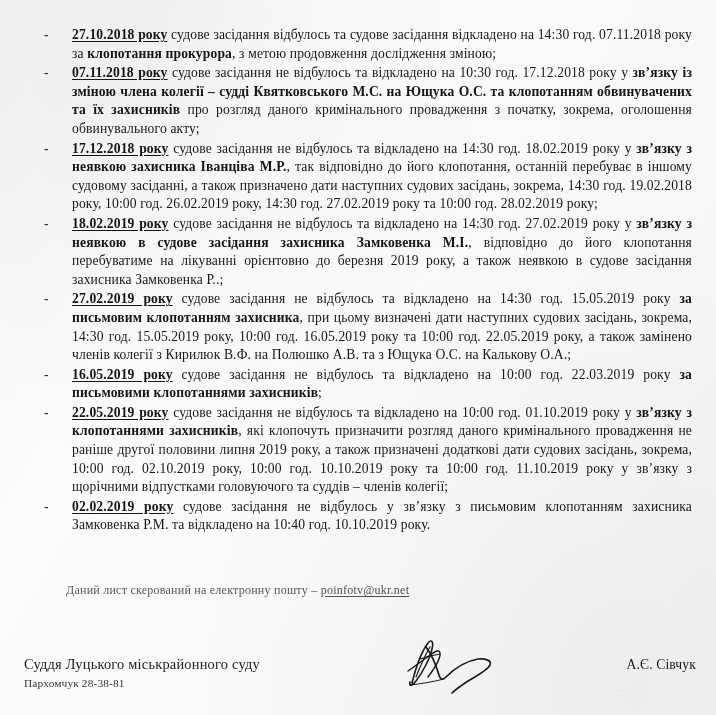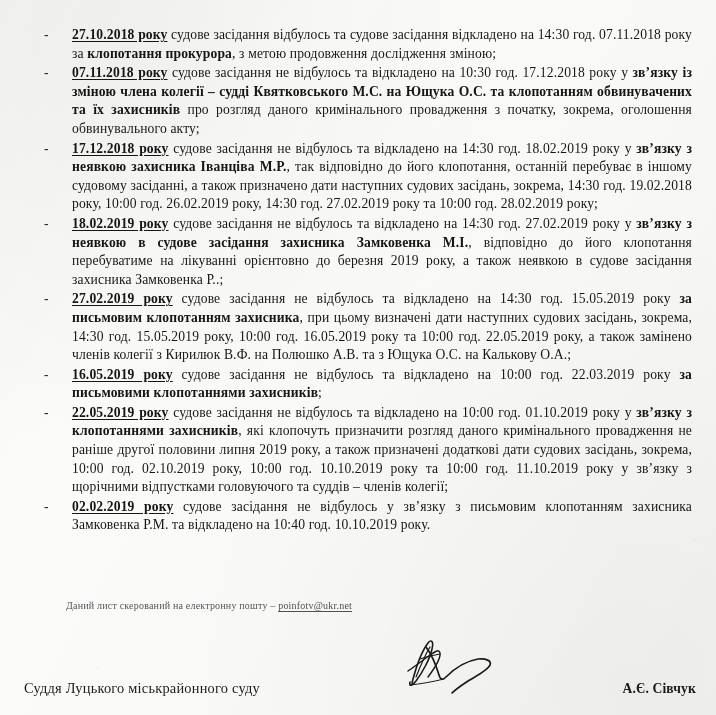--- a/index.html
+++ b/index.html
@@ -78,60 +78,59 @@
     text-underline-offset: 2px;
   }
   .b {
     font-weight: bold;
   }
 
   
   .email-note {
     position: absolute;
     left: 66px;
-    top: 598px;
-    font-size: 10px;
+    top: 583px;
+    font-size: 12px;
     line-height: 15px;
     color: #55565a;
     font-family: "Liberation Serif", "DejaVu Serif", serif;
     letter-spacing: 0.02em;
   }
   .email-note .mail {
     text-decoration: underline;
     text-underline-offset: 2px;
     color: #4f5054;
   }
 
   
   .sig-block {
     position: absolute;
     left: 24px;
     top: 655px;
     width: 680px;
-    margin-top: 24px;
   }
   .sig-title {
     font-size: 14.4px;
     line-height: 19px;
     color: #1d1d1d;
     letter-spacing: 0.015em;
   }
   .sig-phone {
     font-size: 11.4px;
     line-height: 15px;
     color: #343434;
     margin-top: 2px;
     letter-spacing: 0.01em;
   }
   .sig-name {
     position: absolute;
     right: 8px;
     top: 2px;
     font-size: 13.6px;
-    font-weight: bold;
+    font-weight: normal;
     color: #1b1b1b;
     letter-spacing: 0.01em;
     text-align: right;
   }
 
   
   .signature-mark {
     position: absolute;
     left: 406px;
     top: 637px;
@@ -188,20 +187,21 @@
           <span class="para-text"><span class="lead">02.02.2019 року</span><span> судове засідання не відбулось у зв’язку з письмовим клопотанням захисника Замковенка Р.М. та відкладено на 10:40 год. 10.10.2019 року.</span></span>
         </li>
       </ul>
 
     <div class="email-note">
       <span>Даний лист скерований на електронну пошту – </span><span class="mail">poinfotv@ukr.net</span>
     </div>
 
     <div class="sig-block">
       <div class="sig-title">Суддя Луцького міськрайонного суду</div>
+      <div class="sig-phone">Пархомчук 28-38-81</div>
       <div class="sig-name">А.Є. Сівчук</div>
     </div>
 
     <svg class="signature-mark" viewBox="0 0 130 66" xmlns="http://www.w3.org/2000/svg">
       <g fill="none" stroke="#1a1a1a" stroke-linecap="round" stroke-linejoin="round">
         <path d="M6 46 C10 30, 16 14, 22 6 C25 2, 28 4, 26 12 C24 22, 16 36, 10 44 C6 49, 3 50, 4 45" stroke-width="1.6"></path>
         <path d="M2 34 C8 30, 16 24, 24 18 C30 14, 33 12, 34 16 C35 22, 28 32, 22 40" stroke-width="1.4"></path>
         <path d="M10 40 C14 30, 19 18, 24 10" stroke-width="1.2"></path>
         <path d="M14 22 C20 20, 28 18, 34 17" stroke-width="1.1"></path>
         <path d="M20 10 C26 18, 30 28, 33 38 C34 42, 36 44, 40 40 C48 32, 60 24, 72 22 C80 21, 86 24, 84 28 C82 33, 72 38, 62 44 C56 48, 50 52, 46 56" stroke-width="1.7"></path>

